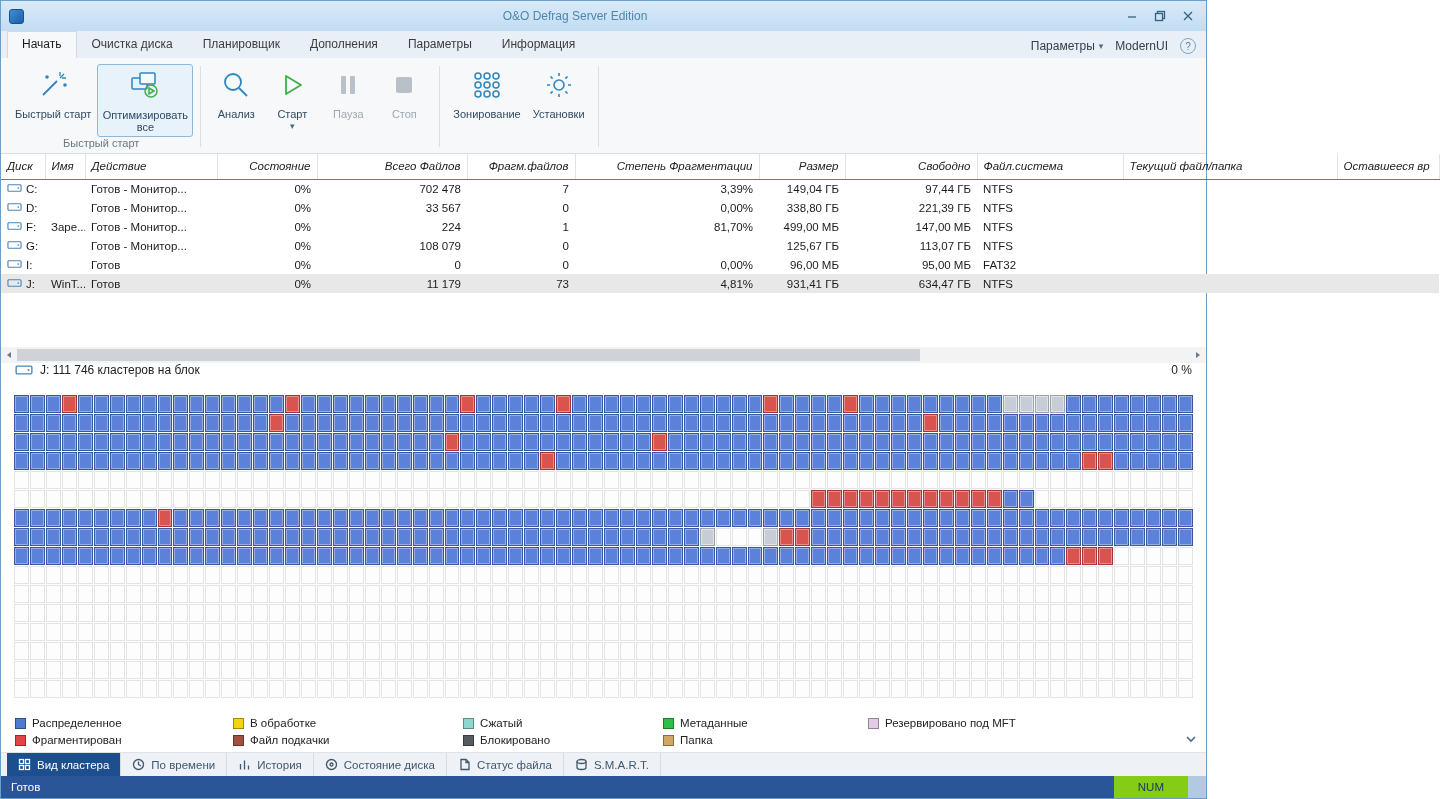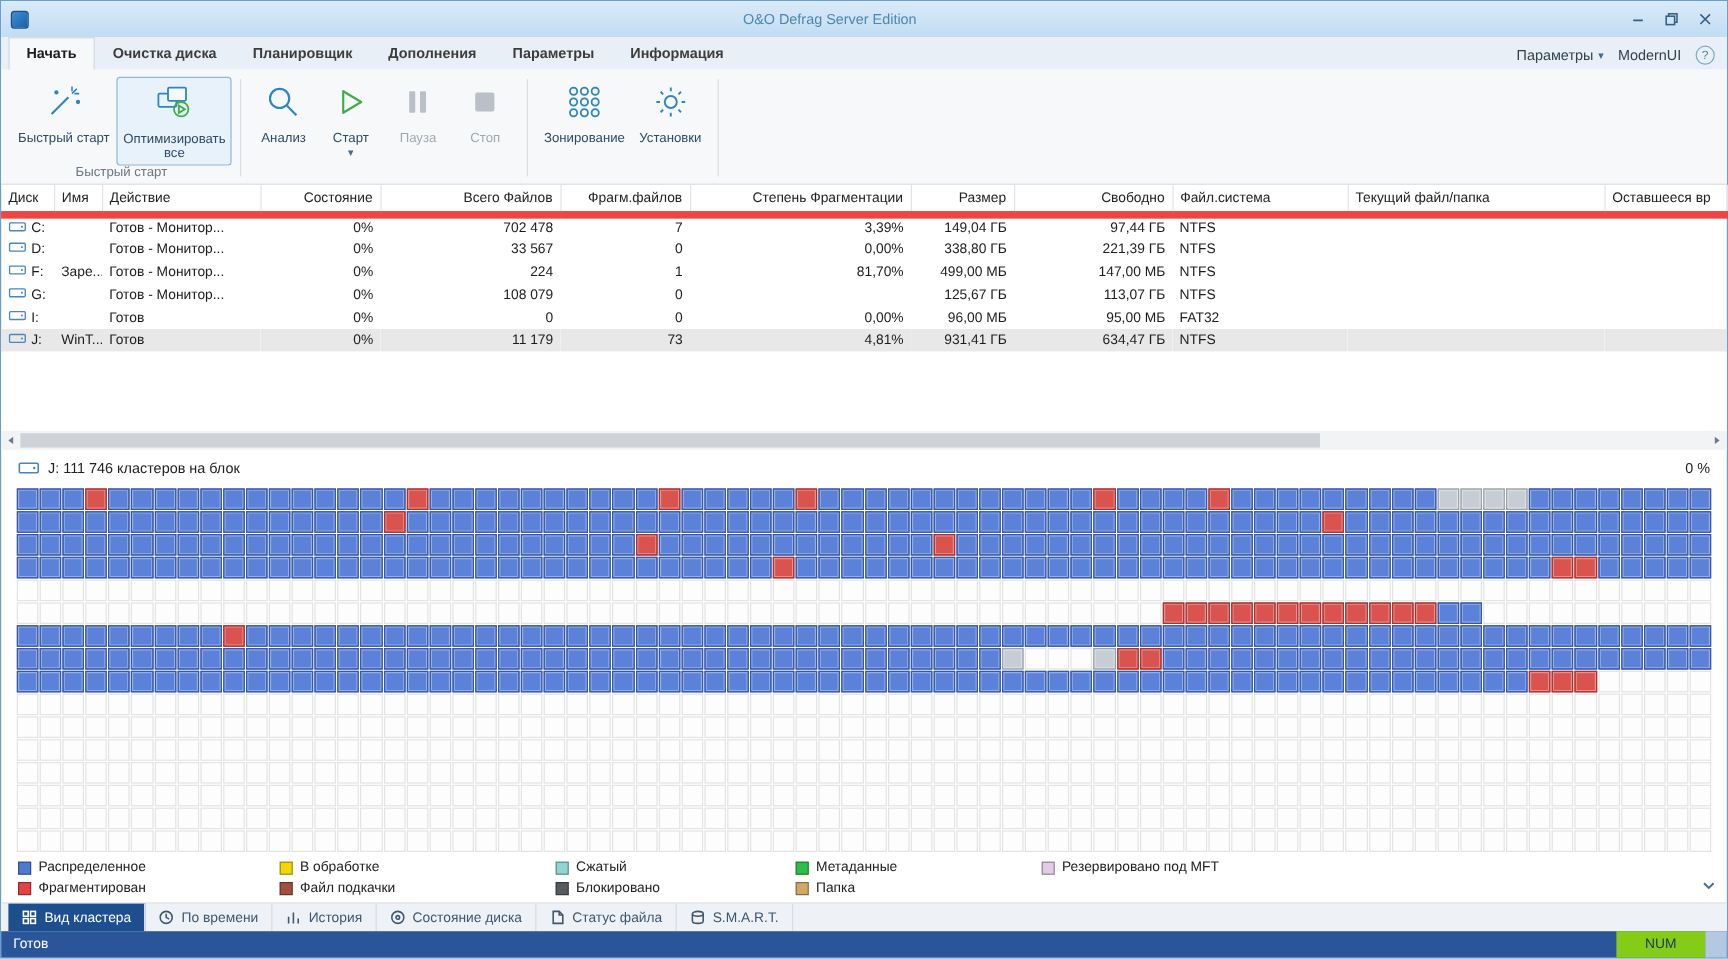--- a/index.html
+++ b/index.html
@@ -1,18 +1,18 @@
 <!DOCTYPE html>
 <html><head>
 <meta charset="utf-8">
 <style>
   * { box-sizing: border-box; margin: 0; padding: 0; }
   html,body { width:1440px; height:799px; overflow:hidden; background:#fff;
     font-family:"Liberation Sans", sans-serif; }
-  .window { width:1440px; height:799px; border:1px solid #6b9fc9;
+  .window { width:1207px; height:799px; border:1px solid #6b9fc9;
     display:flex; flex-direction:column; background:#fff; position:relative; }
 
   
   .titlebar { height:30px; flex:0 0 30px; background:linear-gradient(180deg,#d9eaf9,#c2dcf2);
     display:flex; align-items:center; }
   .app-icon { width:15px; height:15px; margin:0 8px; border-radius:3px;
     background:linear-gradient(135deg,#3d8fd4,#1b5fa8); border:1px solid #1b4f86; }
   .title { flex:1; text-align:center; font-size:12px; color:#4d86ae; }
   .win-controls { display:flex; margin-right:4px; }
   .win-btn { width:28px; height:22px; display:flex; align-items:center; justify-content:center; cursor:pointer; }
@@ -39,48 +39,48 @@
     padding:4px 6px 2px; font-size:11px; color:#2f4a63; text-align:center; cursor:pointer; line-height:1.15; }
   .rbtn svg { width:34px; height:34px; margin-bottom:3px; }
   .rbtn.disabled { color:#9fa8b0; }
   .rbtn.boxed { border:1px solid #8cb8dc; background:#e7f2fb; border-radius:3px; }
   .rbtn .chev-glyph { margin-top:1px; }
   .rsep { width:1px; background:#d9dfe5; margin:6px 3px; }
 
   
   table { border-collapse:collapse; table-layout:fixed; width:1438px; font-size:11.5px; }
   thead th { height:25px; font-weight:normal; color:#222; padding:0 6px;
-    border-right:1px solid #e3e3e3; border-bottom:6px solid #ef4444; white-space:nowrap; overflow:hidden; cursor:pointer; }
+    border-right:1px solid #e3e3e3; border-bottom:1px solid #ef4444; white-space:nowrap; overflow:hidden; cursor:pointer;font-style:italic; }
   tbody td { height:19px; padding:0 6px; color:#1c1c1c; white-space:nowrap; overflow:hidden; }
   tbody tr { cursor:pointer; }
   tbody tr.sel { background:#e8e8e8; }
   .al { text-align:left; } .ar { text-align:right; }
   .disk-cell { display:flex; align-items:center; gap:4px; }
 
   .filler { flex:1 1 auto; background:#fff; }
 
   
   .hscroll { height:16px; flex:0 0 16px; background:#f2f3f4; display:flex; align-items:center; }
   .hs-arrow { width:16px; height:16px; display:flex; align-items:center; justify-content:center; cursor:pointer; }
   .hs-track { flex:1; height:16px; position:relative; cursor:pointer; }
   .hs-thumb { position:absolute; left:0; top:2px; height:12px; width:77%; background:#cfd2d6; cursor:grab; }
 
   
-  .cluster-head { height:30px; flex:0 0 30px; display:flex; align-items:center; gap:7px;
+  .cluster-head { height:30px; flex:0 0 30px; display:flex; align-items:flex-start; gap:7px;
     padding:0 14px; font-size:12px; color:#222; }
   .cluster-head .pct { margin-left:auto; }
   .map { padding:2px 13px 2px; display:flex; flex-direction:column; gap:1px; }
   .mrow { display:grid; grid-template-columns:repeat(74,1fr); gap:1px; height:18px; }
   .blk { border:1px solid #e3e3e3; background:#fdfdfd; }
   .blk.B { background:#5b82d8; border-color:#39589e; box-shadow:inset 0 0 0 1px rgba(255,255,255,.35); }
   .blk.R { background:#d9534f; border-color:#a23535; box-shadow:inset 0 0 0 1px rgba(255,255,255,.35); }
   .blk.G { background:#c7cdd4; border-color:#9aa2ab; box-shadow:inset 0 0 0 1px rgba(255,255,255,.45); }
 
   
-  .legend { flex:0 0 40px; padding:5px 14px 2px; position:relative; }
+  .legend { flex:0 0 40px; padding:5px 14px 2px; position:relative;margin-top:12px; }
   .lgrid { display:grid; grid-template-columns:218px 230px 200px 205px auto; row-gap:5px;
     font-size:11.5px; color:#222; }
   .litem { display:flex; align-items:center; gap:6px; }
   .swatch { width:11px; height:11px; border:1px solid rgba(0,0,0,.35); flex:0 0 11px; }
   .vchev { position:absolute; right:8px; bottom:4px; cursor:pointer; }
 
   
   .btabs { height:24px; flex:0 0 24px; background:#eef1f5; border-top:1px solid #dfe3e8;
     display:flex; align-items:stretch; padding-left:6px; font-size:11.5px; color:#3f576e; }
   .btab { display:flex; align-items:center; gap:6px; padding:0 11px; border-right:1px solid #d8dde3; cursor:pointer; }
@@ -121,21 +121,21 @@
       </div>
       <div class="win-btn">
         <svg width="14" height="14">
             <path d="M3 3 L11 11 M11 3 L3 11"></path>
           </svg>
       </div>
     </div>
   </div>
 
   <div class="tabrow">
-    <div style="display:flex;font-weight:bold;" id="tabs">
+    <div style="display:flex;" id="tabs">
         <div class="tab active">Начать</div>
         <div class="tab">Очистка диска</div>
         <div class="tab">Планировщик</div>
         <div class="tab">Дополнения</div>
         <div class="tab">Параметры</div>
         <div class="tab">Информация</div>
       </div>
     <div class="tabrow-right">
       <span class="menu-link">
         <span>Параметры</span>

